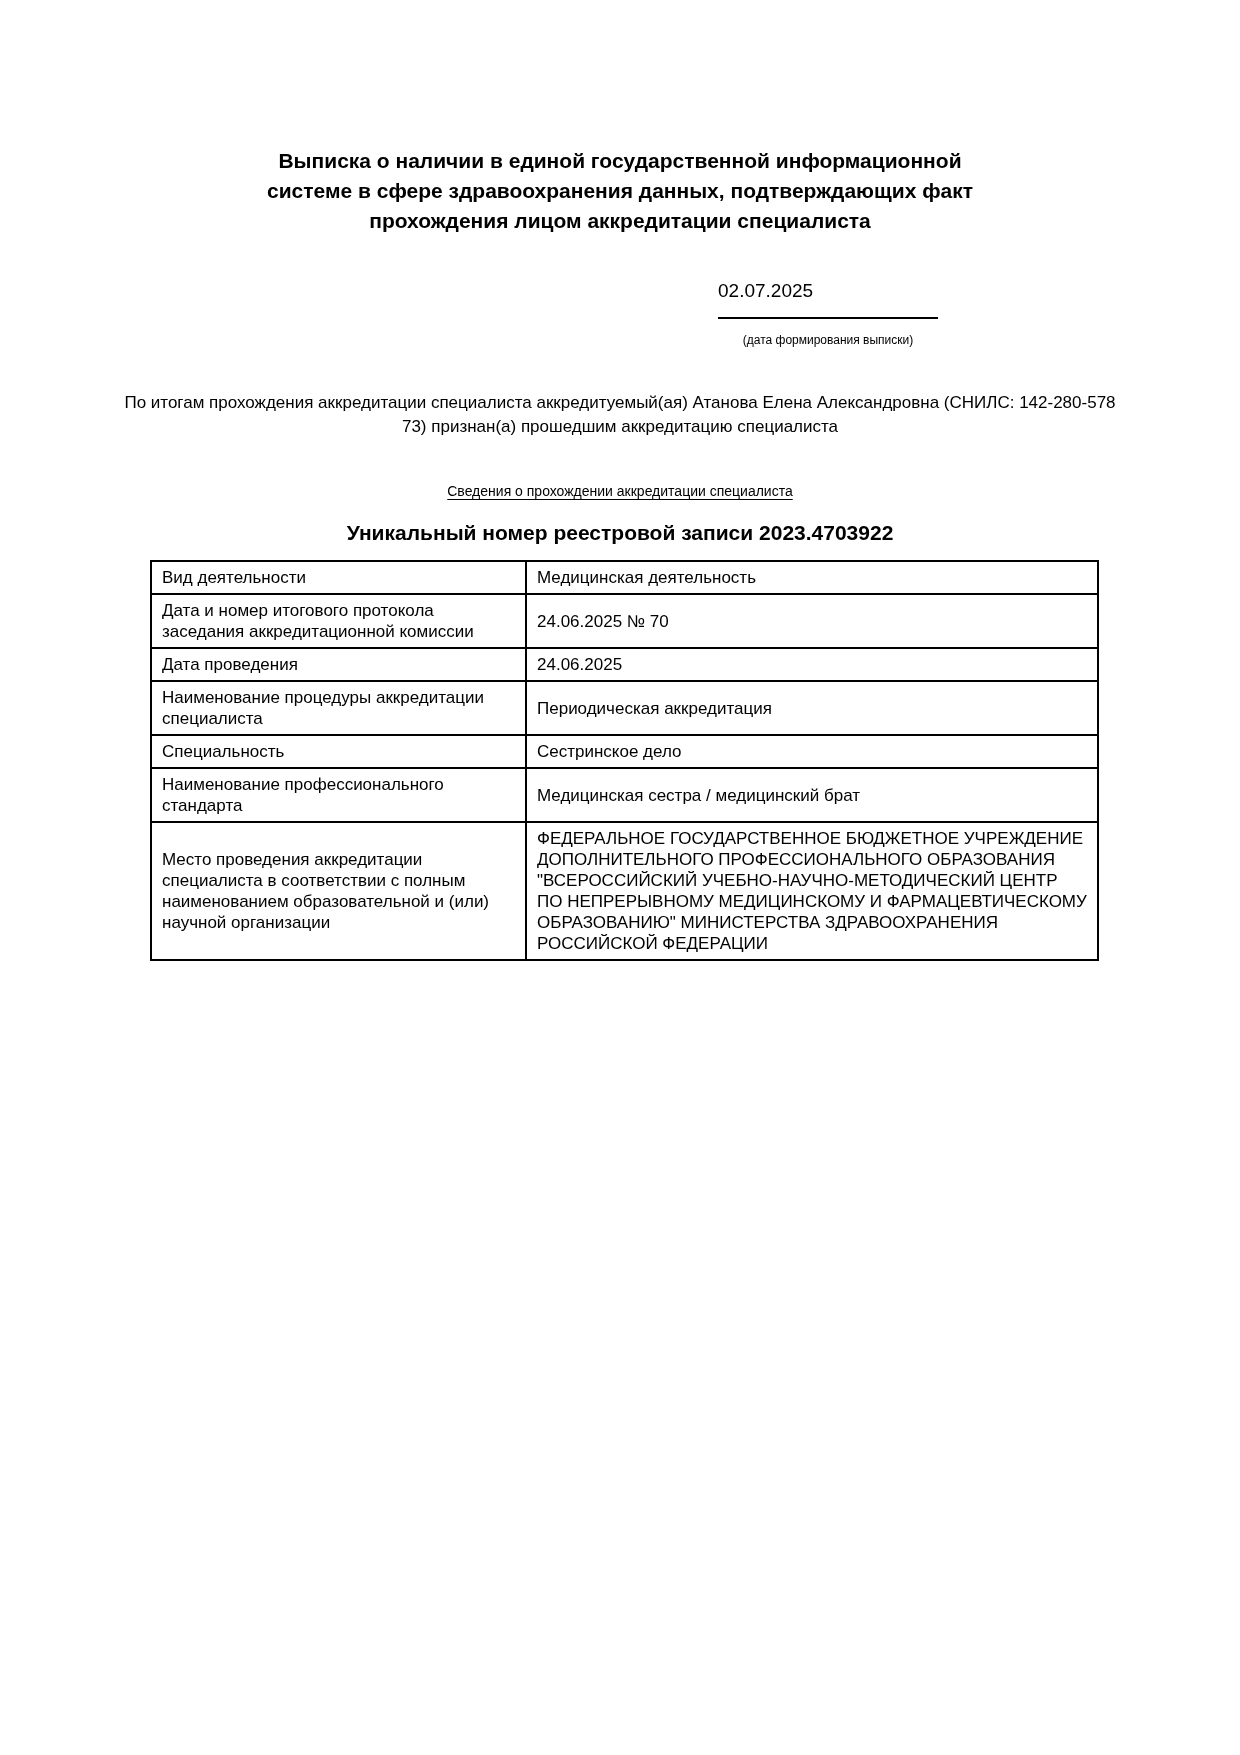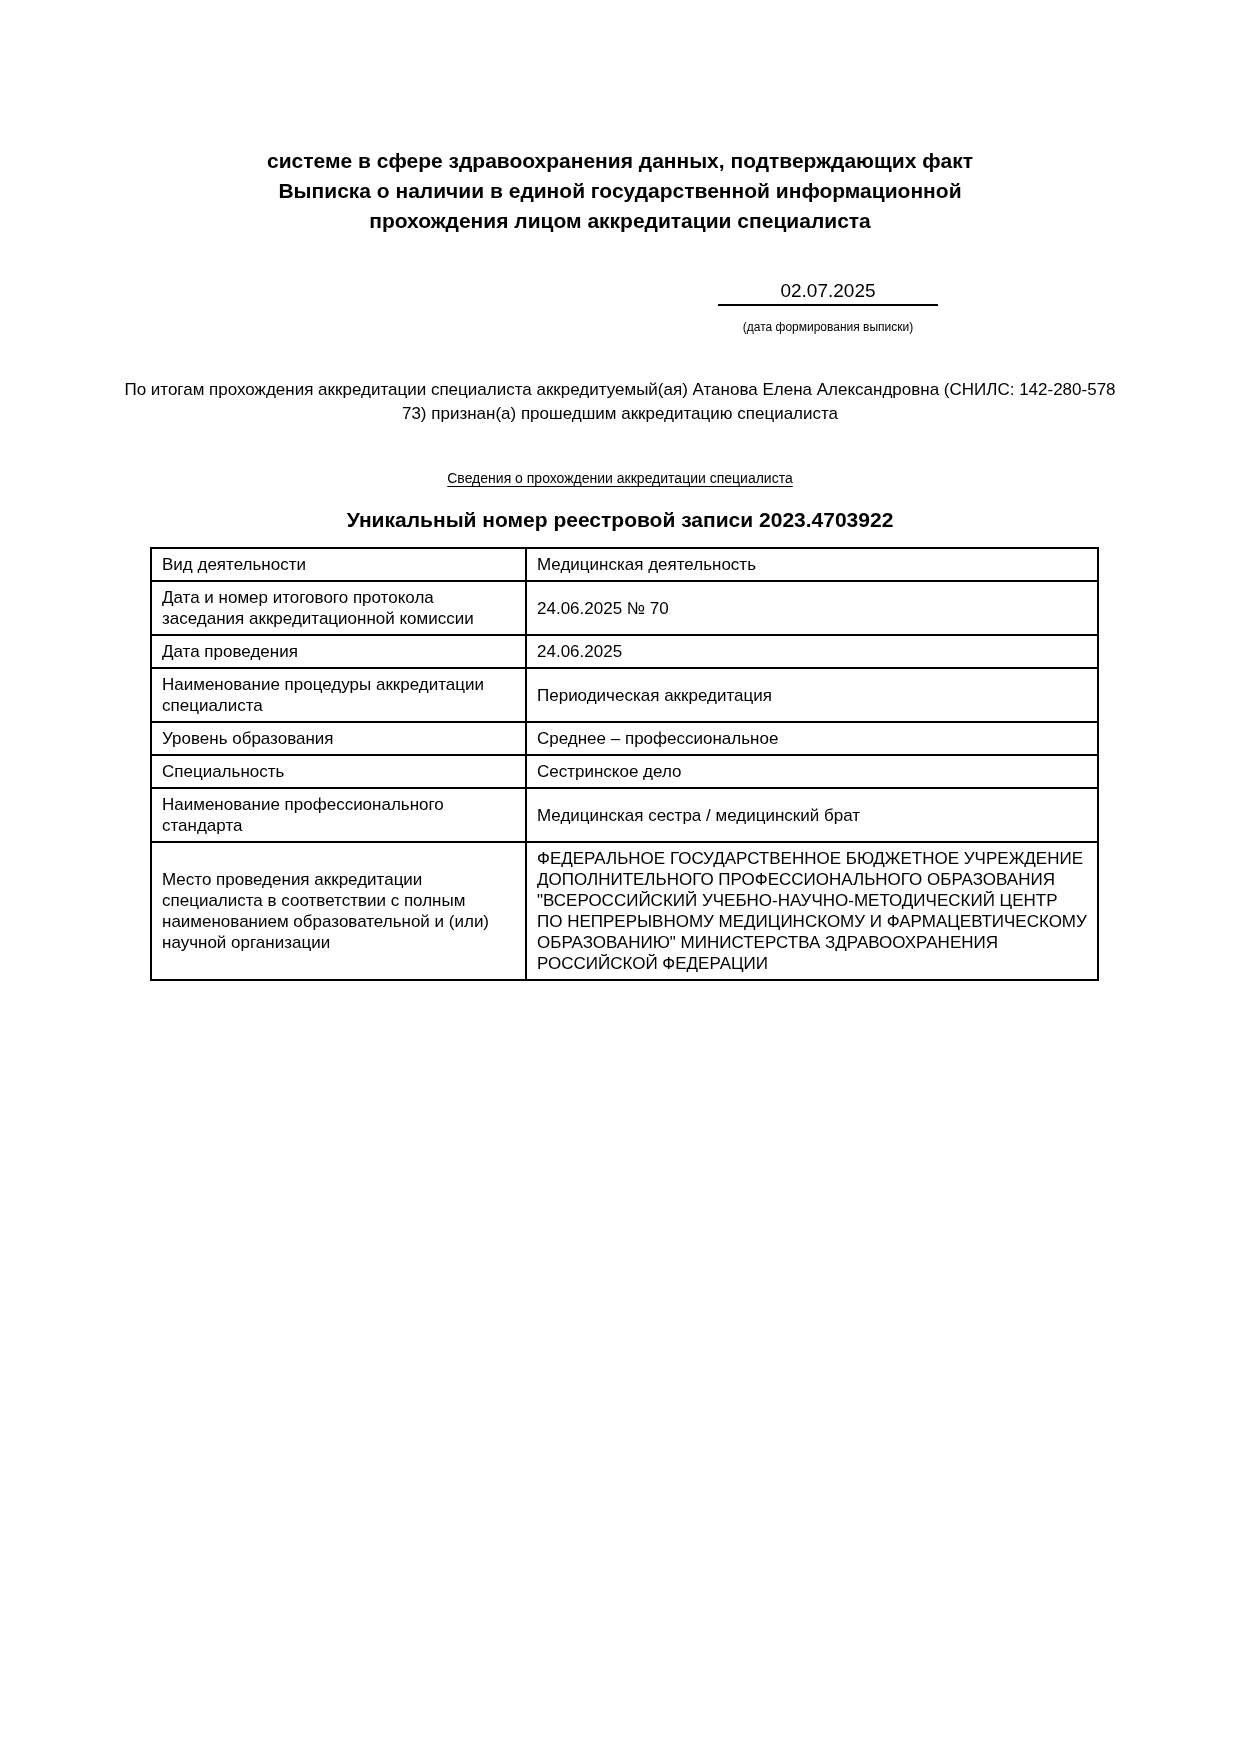--- a/index.html
+++ b/index.html
@@ -25,25 +25,24 @@
     line-height: 30px;
   }
   .date-block {
     width: 240px;
     margin-left: 708px;
     margin-top: 44px;
   }
   .date-value {
     width: 220px;
     margin: 0 auto;
-    text-align: center;
     font-size: 19px;
     line-height: 22px;
     border-bottom: 2px solid #000000;
-    padding-bottom: 2px;
+    padding-bottom: 15px;
   }
   .date-caption {
     text-align: center;
     font-size: 12px;
     line-height: 18px;
     margin-top: 12px;
     white-space: nowrap;
   }
   .intro {
     margin-top: 42px;
@@ -85,22 +84,22 @@
   }
   col.c-label { width: 375px; }
   col.c-value { width: 572px; }
 </style>
 </head>
 <body>
 
 <div class="page">
 
   <div class="doc-title">
+    <div>Выписка о наличии в единой государственной информационной</div>
     <div>системе в сфере здравоохранения данных, подтверждающих факт</div>
-    <div>Выписка о наличии в единой государственной информационной</div>
     <div>прохождения лицом аккредитации специалиста</div>
   </div>
 
   <div class="date-block">
     <div class="date-value">02.07.2025</div>
     <div class="date-caption">(дата формирования выписки)</div>
   </div>
 
   <div class="intro">
     <div>По итогам прохождения аккредитации специалиста аккредитуемый(ая) Атанова Елена Александровна (СНИЛС: 142-280-578</div>
@@ -134,24 +133,20 @@
       <td class="cell-label">Дата проведения</td>
       <td class="cell-value">24.06.2025</td>
     </tr>
 
 
     <tr>
       <td class="cell-label">Наименование процедуры аккредитации специалиста</td>
       <td class="cell-value">Периодическая аккредитация</td>
     </tr>
 
-    <tr>
-      <td class="cell-label">Уровень образования</td>
-      <td class="cell-value">Среднее – профессиональное</td>
-    </tr>
 
     <tr>
       <td class="cell-label">Специальность</td>
       <td class="cell-value">Сестринское дело</td>
     </tr>
 
     <tr>
       <td class="cell-label">Наименование профессионального стандарта</td>
       <td class="cell-value">Медицинская сестра / медицинский брат</td>
     </tr>

